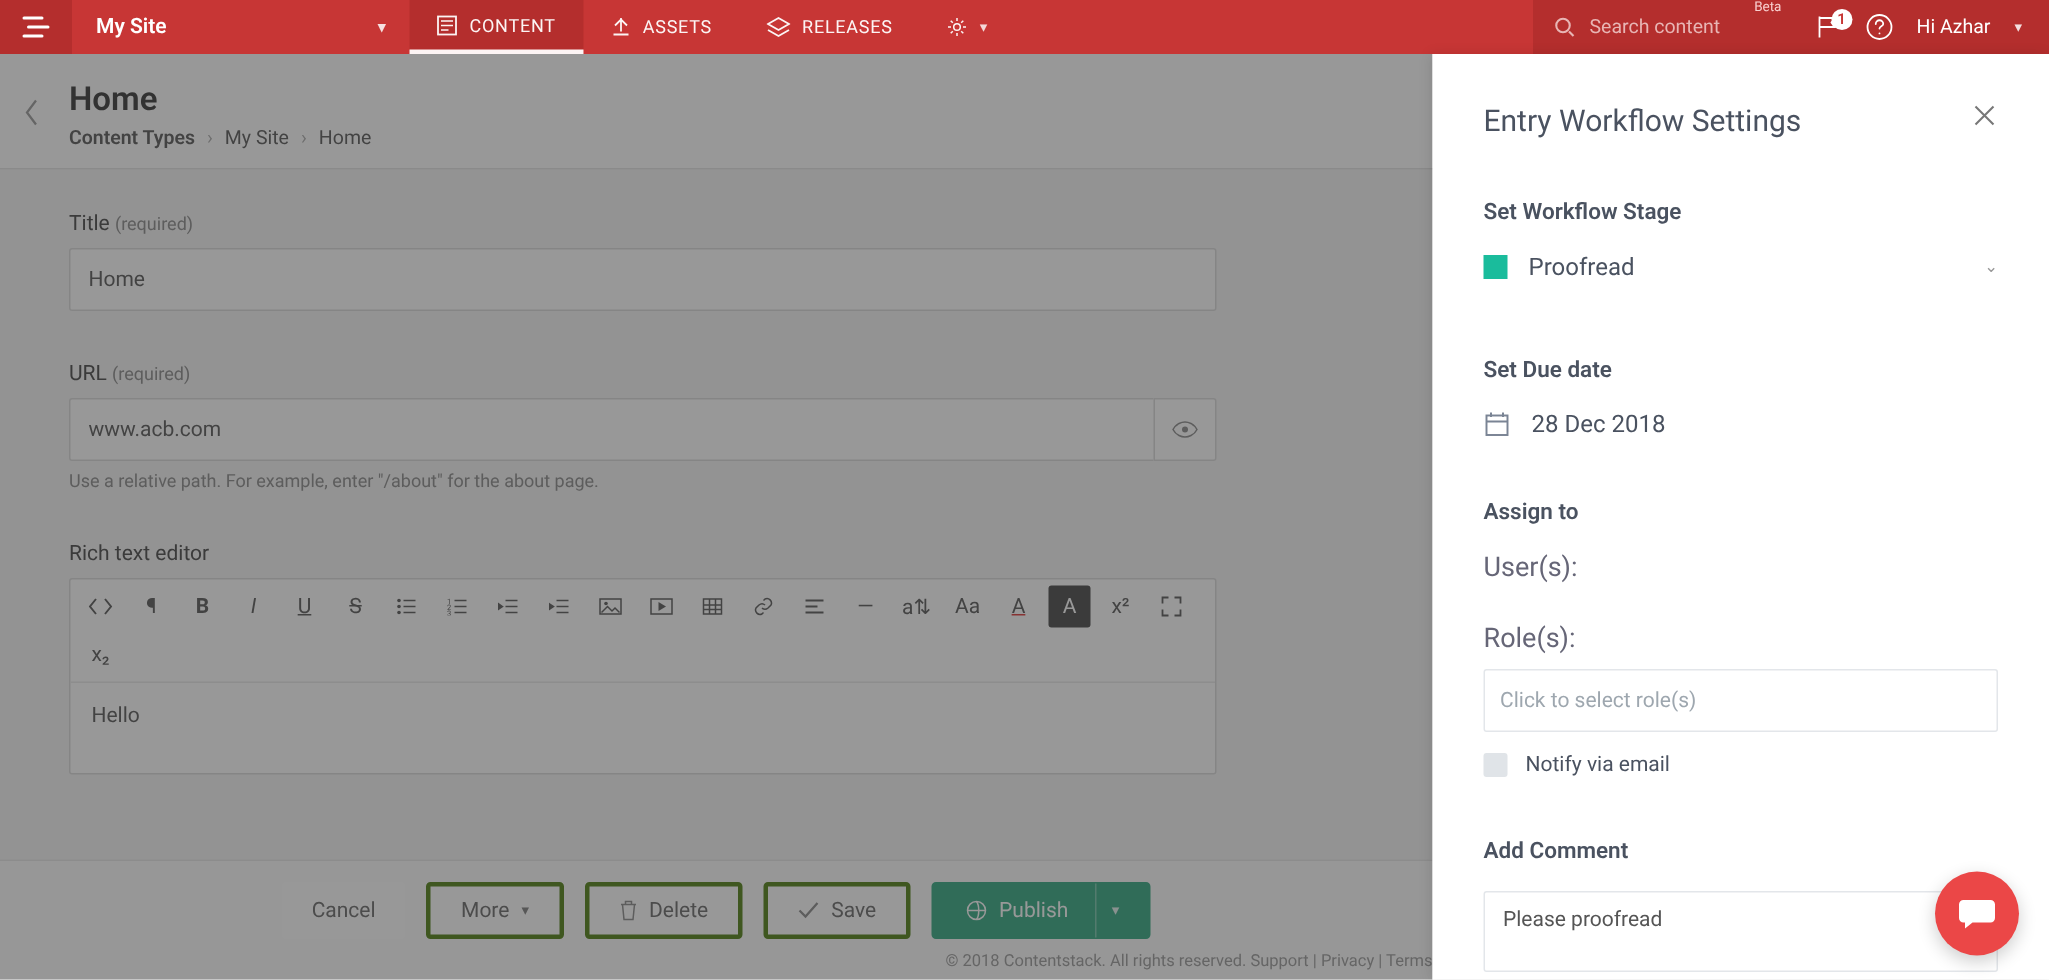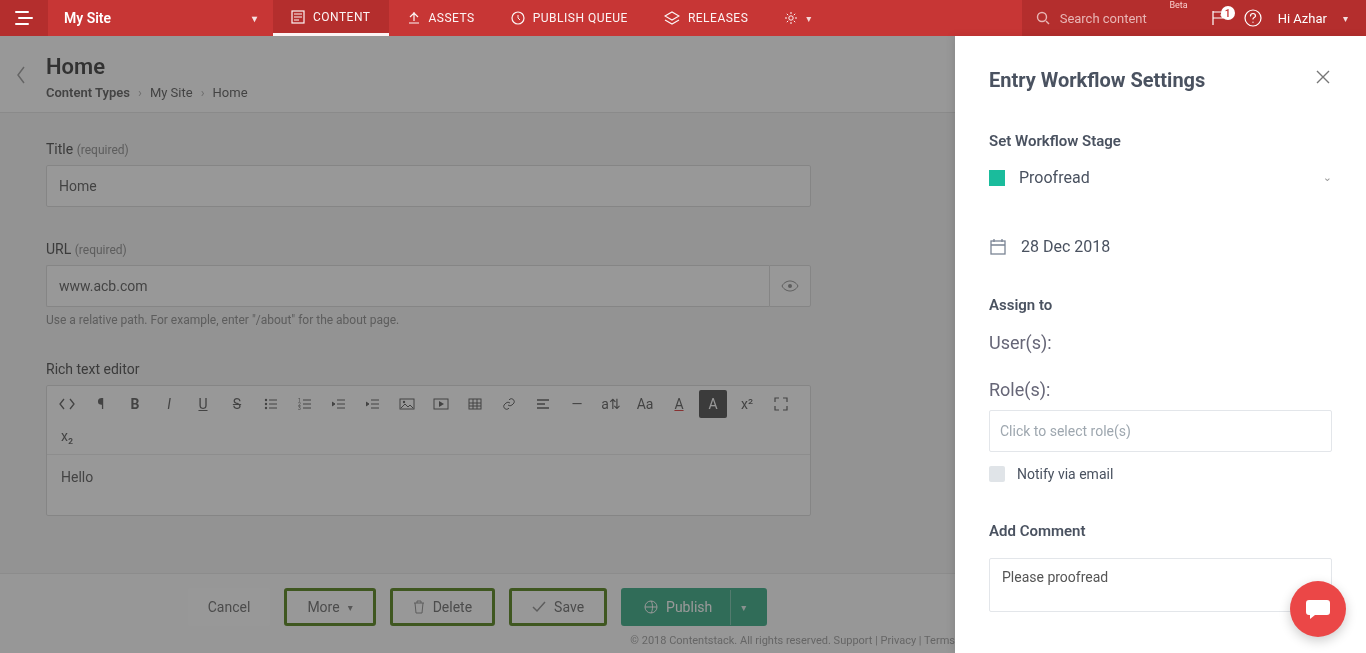--- a/index.html
+++ b/index.html
@@ -52,21 +52,21 @@
   .fbtn.primary .split{margin-left:10px; border-left:1px solid rgba(255,255,255,.4); padding:12px 10px; margin-top:-12px; margin-bottom:-12px;}
   .foot-copy{text-align:right; font-size:11px; color:#999; padding-top:4px;}
   .foot-copy a{color:#999; text-decoration:none;}
 
   .overlay{position:absolute; inset:0; background:rgba(50,50,50,.5);}
   .right-extra{position:absolute; right:0; top:36px; bottom:0; width:411px; background:transparent;}
   .pub-det{position:absolute; right:22px; bottom:28px; height:38px; padding:0 18px; border:1px solid #ccc; background:#fff; border-radius:3px; font-size:14px; color:#666;}
 
   .panel{position:absolute; top:36px; right:0; bottom:0; width:411px; background:#fff; box-shadow:-2px 0 8px rgba(0,0,0,.1); padding:32px 34px; overflow:hidden;}
   .close-x{position:absolute; top:32px; right:34px; color:#777; cursor:pointer;}
-  .panel h2{font-size:20px; font-weight:700; color:#4a5260; margin-bottom:40px;}
+  .panel h2{font-size:20px; font-weight:400; color:#4a5260; margin-bottom:40px;}
   .sect-title{font-size:15px; font-weight:600; color:#4a5260; margin-bottom:18px;}
   .stage-sel{display:flex; align-items:center; gap:14px; cursor:pointer; position:relative; padding-bottom:10px;}
   .stage-swatch{width:16px; height:16px; background:#1abc9c;}
   .stage-chev{position:absolute; right:0; color:#999; font-size:11px;}
   .sect{margin-bottom:40px;}
   .due-row{display:flex; align-items:center; gap:14px; color:#4a5260;}
   .sub-label{font-size:18px; color:#667; margin-bottom:10px;}
   .p-input{width:100%; min-height:42px; border:1px solid #e3e6ea; background:#fff; padding:6px 10px; font-size:14px; color:#555; border-radius:2px; display:flex; align-items:center; gap:8px;}
   .p-input input{border:none; outline:none; flex:1; font-size:14px; color:#555;}
   .p-input input::placeholder, .p-input textarea::placeholder{color:#9ea7af;}
@@ -100,27 +100,20 @@
       </svg>
     <span>CONTENT</span>
   </div>
   <div class="navitem">
     <svg width="14" height="14" viewBox="0 0 14 14">
         <path d="M7 1v9M3 6l4-4 4 4M2 12h10" stroke="#fff" stroke-width="1.2" fill="none"></path>
       </svg>
     <span>ASSETS</span>
   </div>
   <div class="navitem">
-    <svg width="14" height="14" viewBox="0 0 14 14">
-        <circle cx="7" cy="7" r="6" fill="none" stroke="#fff" stroke-width="1.2"></circle>
-        <path d="M7 4v3l2 2" stroke="#fff" fill="none"></path>
-      </svg>
-    <span>PUBLISH QUEUE</span>
-  </div>
-  <div class="navitem">
     <svg width="16" height="14" viewBox="0 0 16 14">
         <path d="M1 5l7-4 7 4-7 4z M1 9l7 4 7-4" stroke="#fff" fill="none" stroke-width="1.2"></path>
       </svg>
     <span>RELEASES</span>
   </div>
   <div class="navitem">
     <svg width="14" height="14" viewBox="0 0 14 14">
         <circle cx="7" cy="7" r="2.2" fill="none" stroke="#fff"></circle>
         <path d="M7 1v2M7 11v2M1 7h2M11 7h2M2.8 2.8l1.4 1.4M9.8 9.8l1.4 1.4M11.2 2.8 9.8 4.2M4.2 9.8 2.8 11.2" stroke="#fff"></path>
       </svg>
@@ -352,20 +345,21 @@
   <div class="sect">
     <div class="sect-title">Set Workflow Stage</div>
     <div class="stage-sel">
       <div class="stage-swatch"></div>
       <span style="color:#4a5260;">Proofread</span>
       <span class="stage-chev">⌄</span>
     </div>
   </div>
 
   <div class="sect">
+    <div class="sect-title">Set Due date</div>
     <div class="due-row">
       <svg width="18" height="18" viewBox="0 0 18 18">
           <rect x="2" y="3" width="14" height="13" stroke="#7a8494" fill="none" stroke-width="1.3"></rect>
           <path d="M2 7h14M5 1v3M13 1v3" stroke="#7a8494" stroke-width="1.3"></path>
         </svg>
       <span>28 Dec 2018</span>
     </div>
   </div>
 
   <div class="sect">

